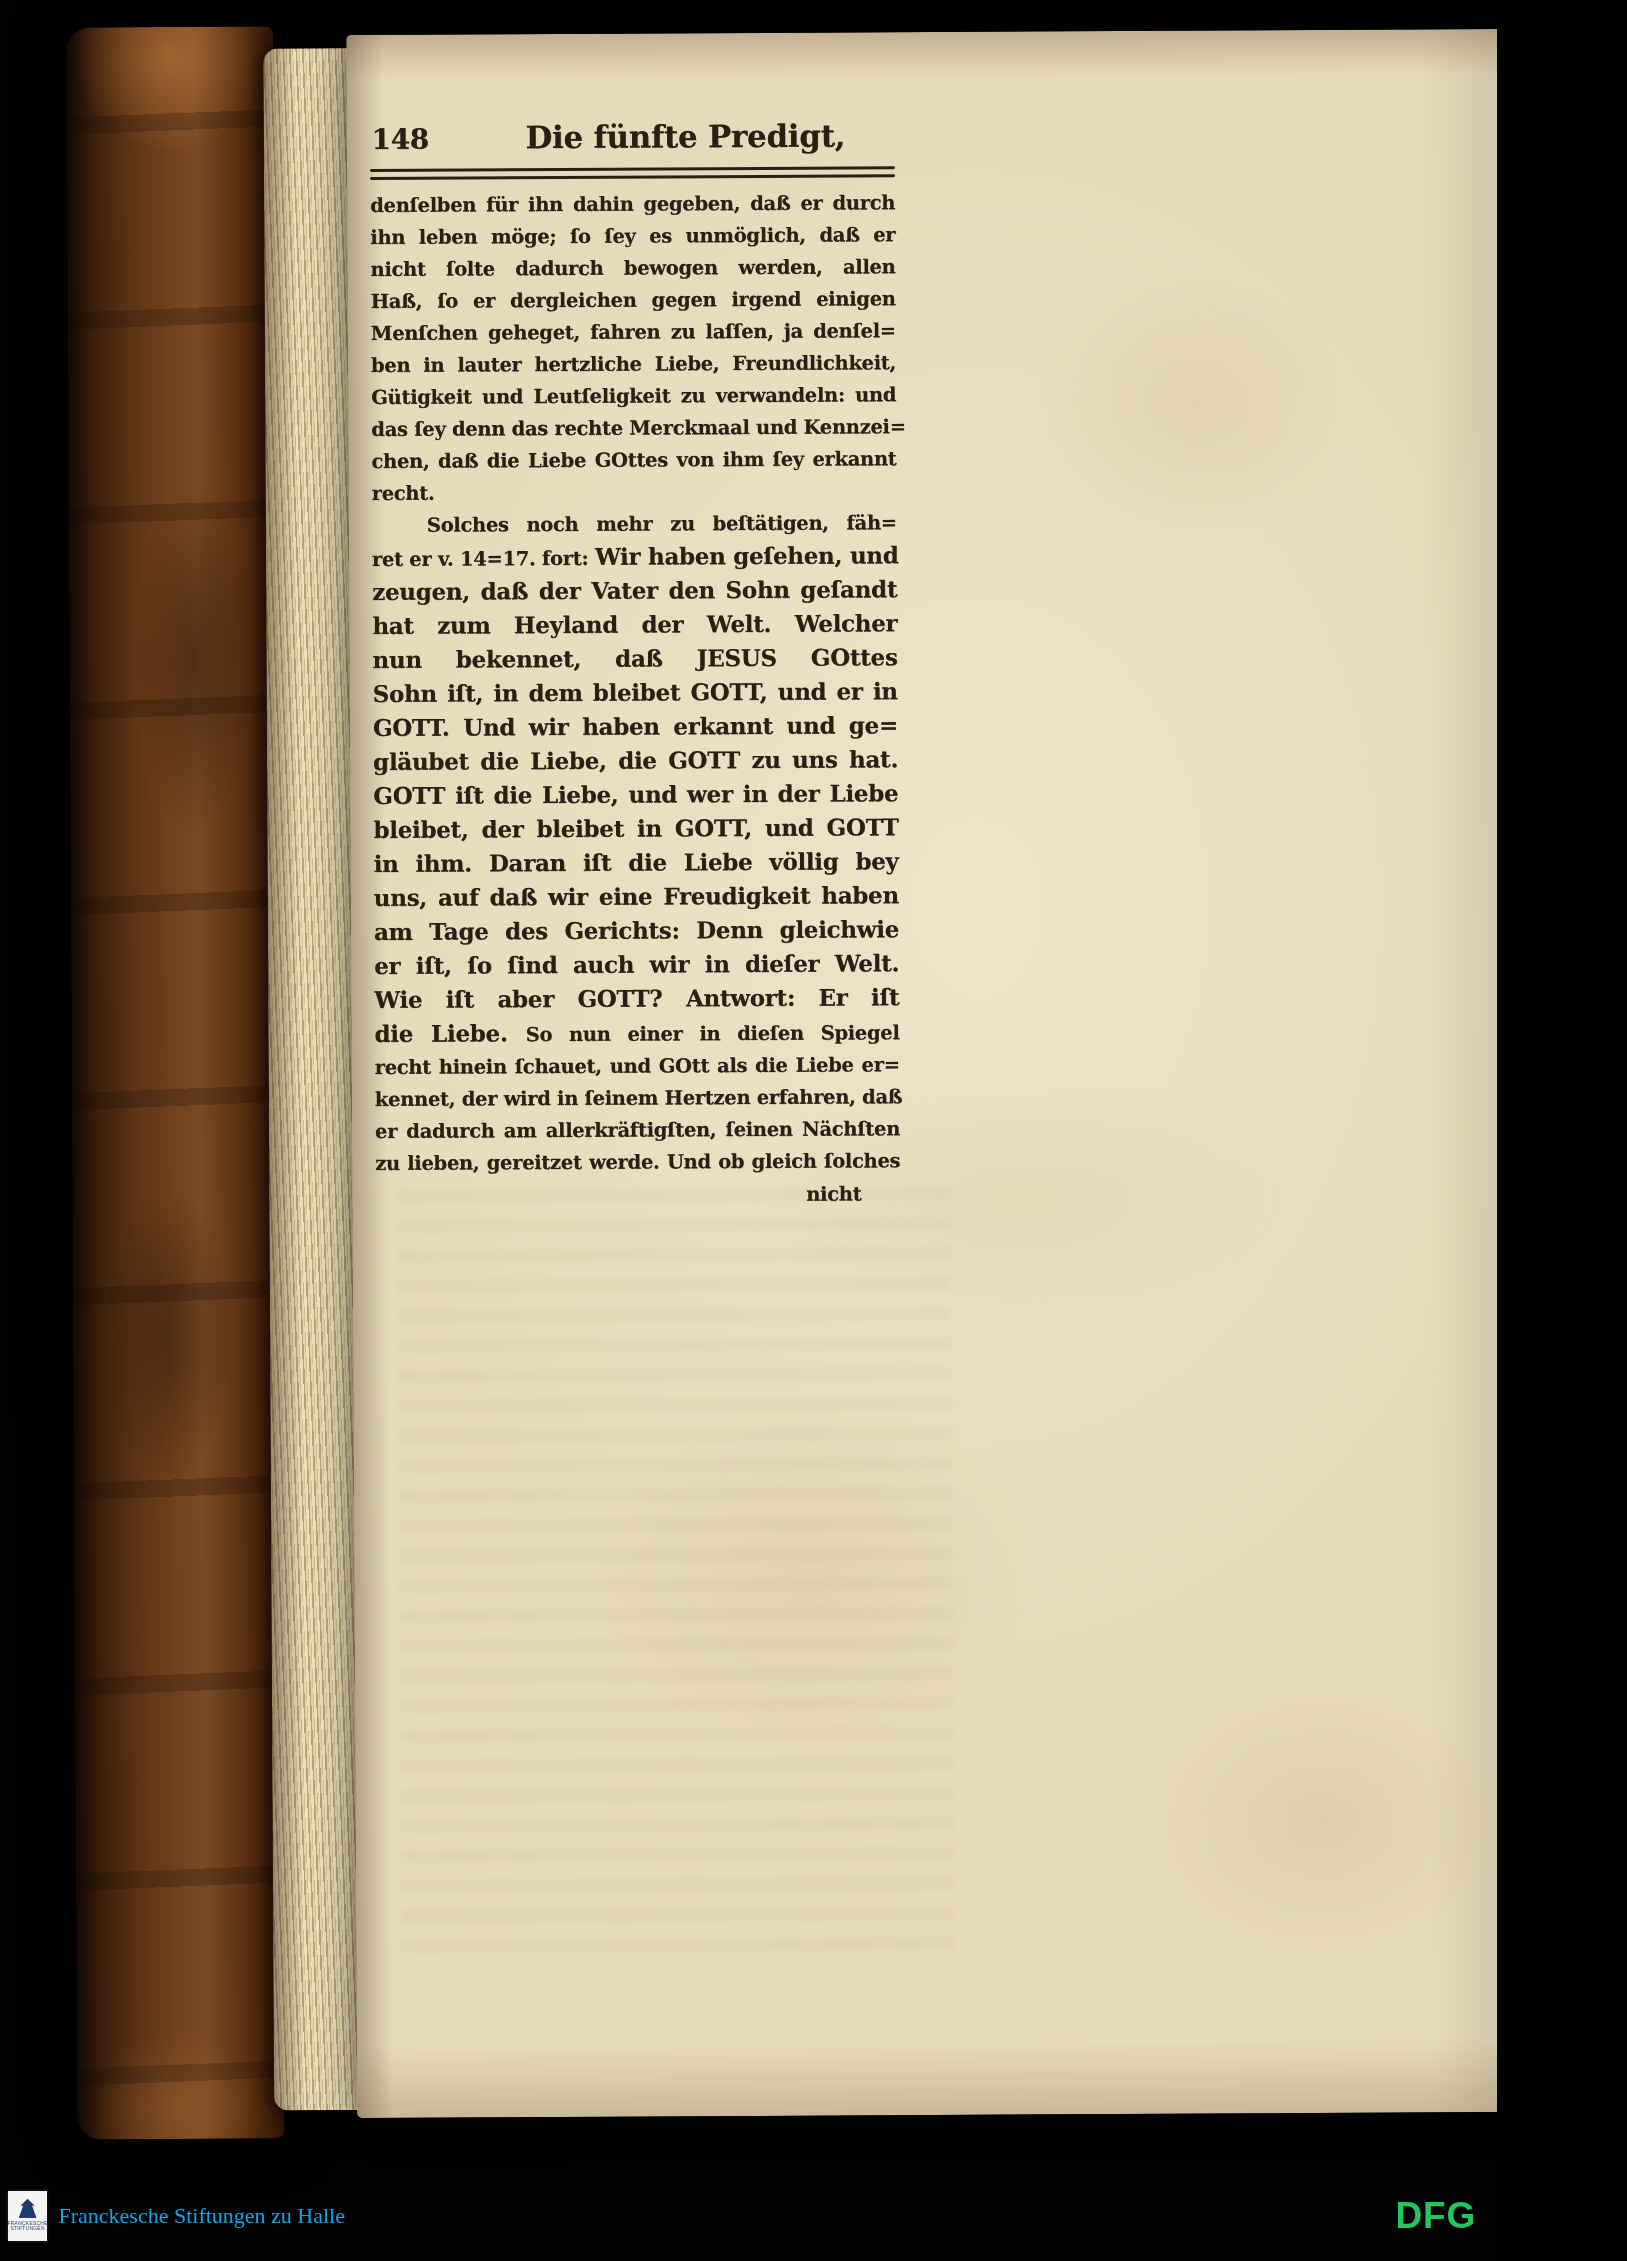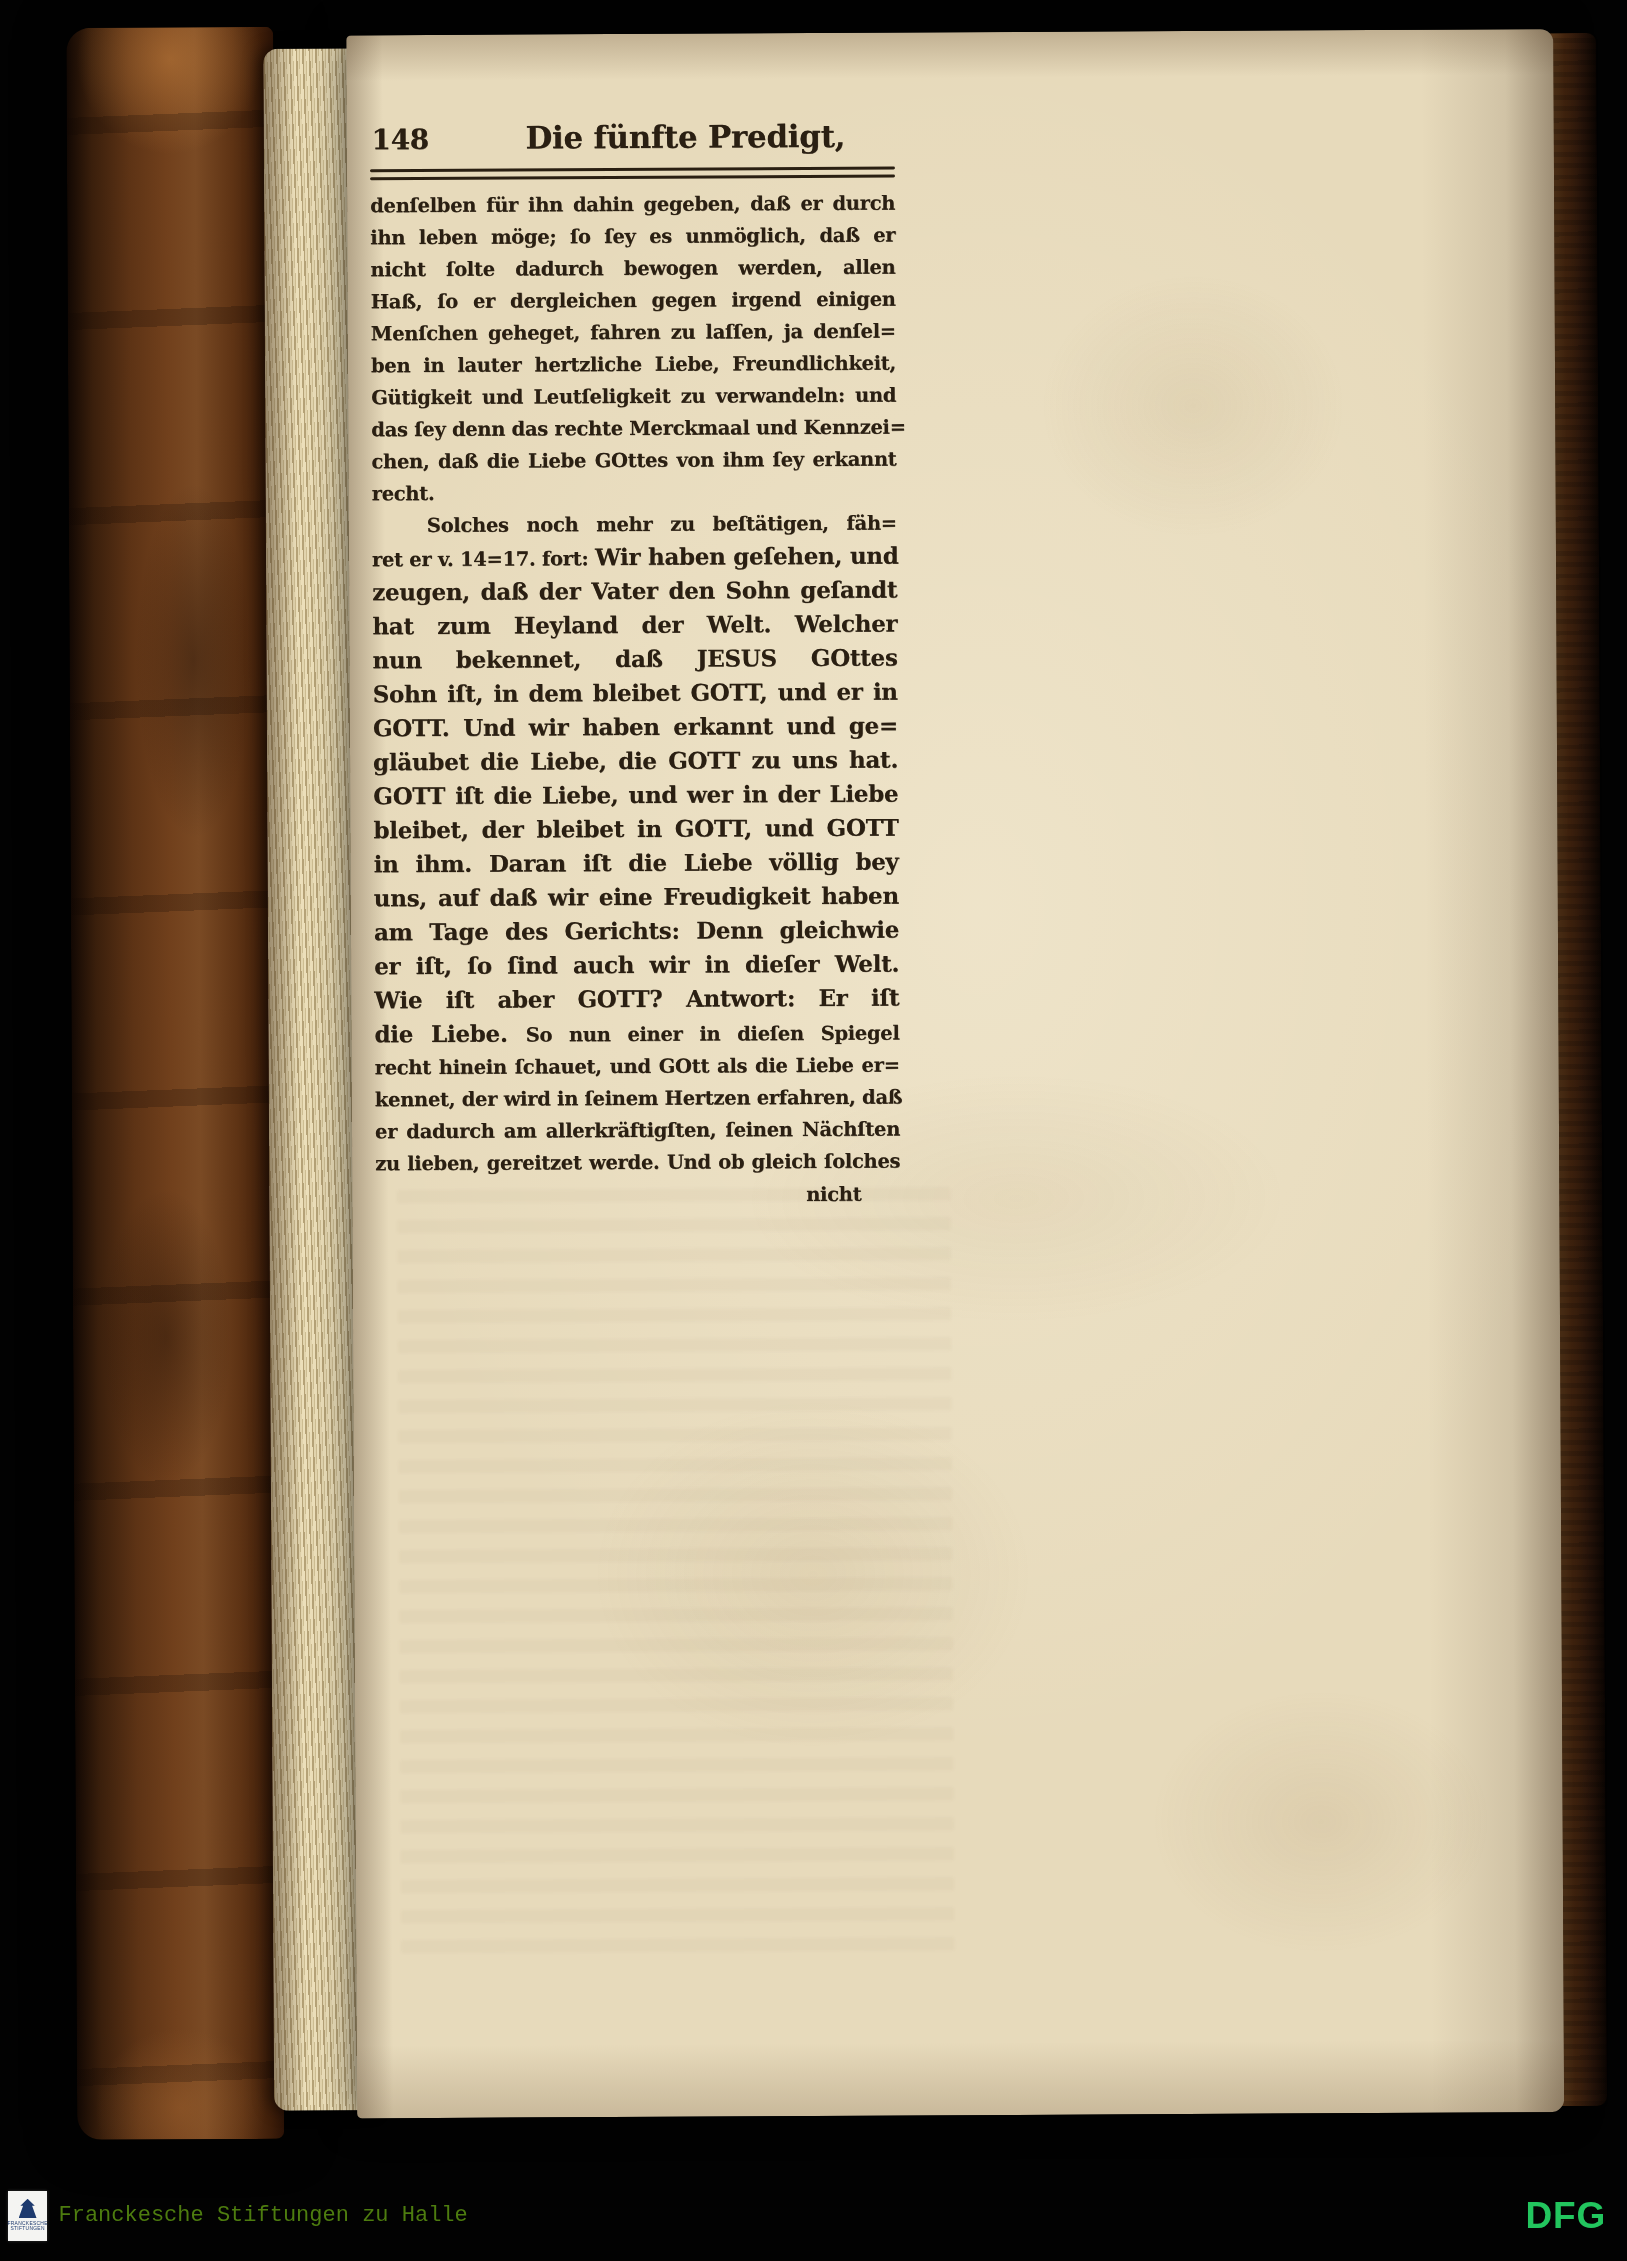--- a/index.html
+++ b/index.html
@@ -1,22 +1,23 @@
 <!DOCTYPE html>
 <html style="font-size:13px"><head>
 <meta charset="utf-8">
 <style>
   html, body { margin: 0; padding: 0; background: #000; }
   .stage {
     position: relative;
-    width: 1627px;
+    width: 1481px;
     height: 2261px;
     background: #020202;
     overflow: hidden;
     font-family: "DejaVu Serif", serif;
+    padding-left: 16px;
   }
   .book { position: absolute; inset: 0; transform: rotate(-0.3deg); transform-origin: 50% 50%; }
 
   
   .spine {
     position: absolute; left: 72px; top: 24.4px; width: 207px; height: 2112px;
     border-radius: 24.4px 8.1px 8.1px 24.4px;
     background:
       radial-gradient(60% 6% at 50% 1.5%, rgba(196,128,62,.55), transparent 75%),
       radial-gradient(55% 5% at 50% 98.5%, rgba(160,100,48,.45), transparent 75%),
@@ -112,21 +113,21 @@
   .fs-logo {
     width: 39px; height: 50px; background: #f4f4f2;
     display: flex; flex-direction: column; align-items: center; justify-content: center;
     gap: 2.4px; box-shadow: 0 0 3.3px rgba(255,255,255,.2);
   }
   .fs-emblem {
     width: 18px; height: 19.5px; background: #1e3a6e;
     clip-path: polygon(50% 0, 90% 35%, 75% 35%, 100% 100%, 0 100%, 25% 35%, 10% 35%);
   }
   .fs-logo-text { font-family: "Liberation Sans", sans-serif; font-size: 4.9px; color: #1e3a6e; line-height: 5.7px; text-align: center; letter-spacing: 0.3px; }
-  .credit-label { font-family: Liberation Mono, monospace; font-size: 22px; color: #4d7c0f; }
+  .credit-label { font-family: Liberation Serif, serif; font-size: 22px; color: #0ea5e9; }
   .dfg {
     position: absolute; right: 21px; top: 2195px;
     font-family: "Liberation Sans", sans-serif; font-weight: bold;
     font-size: 37px; color: #22c55e; letter-spacing: 0.8px;
   }
 </style>
 </head>
 <body>
 
 <div class="stage">

